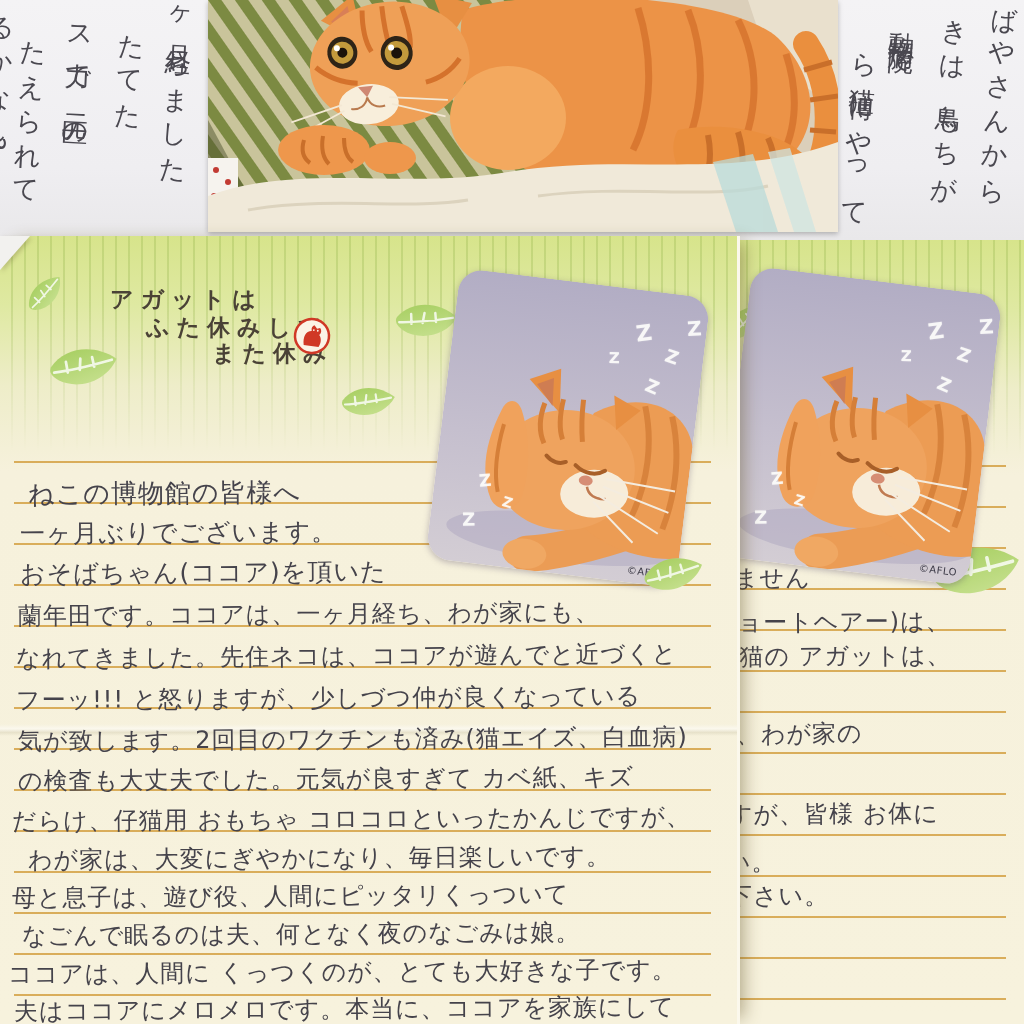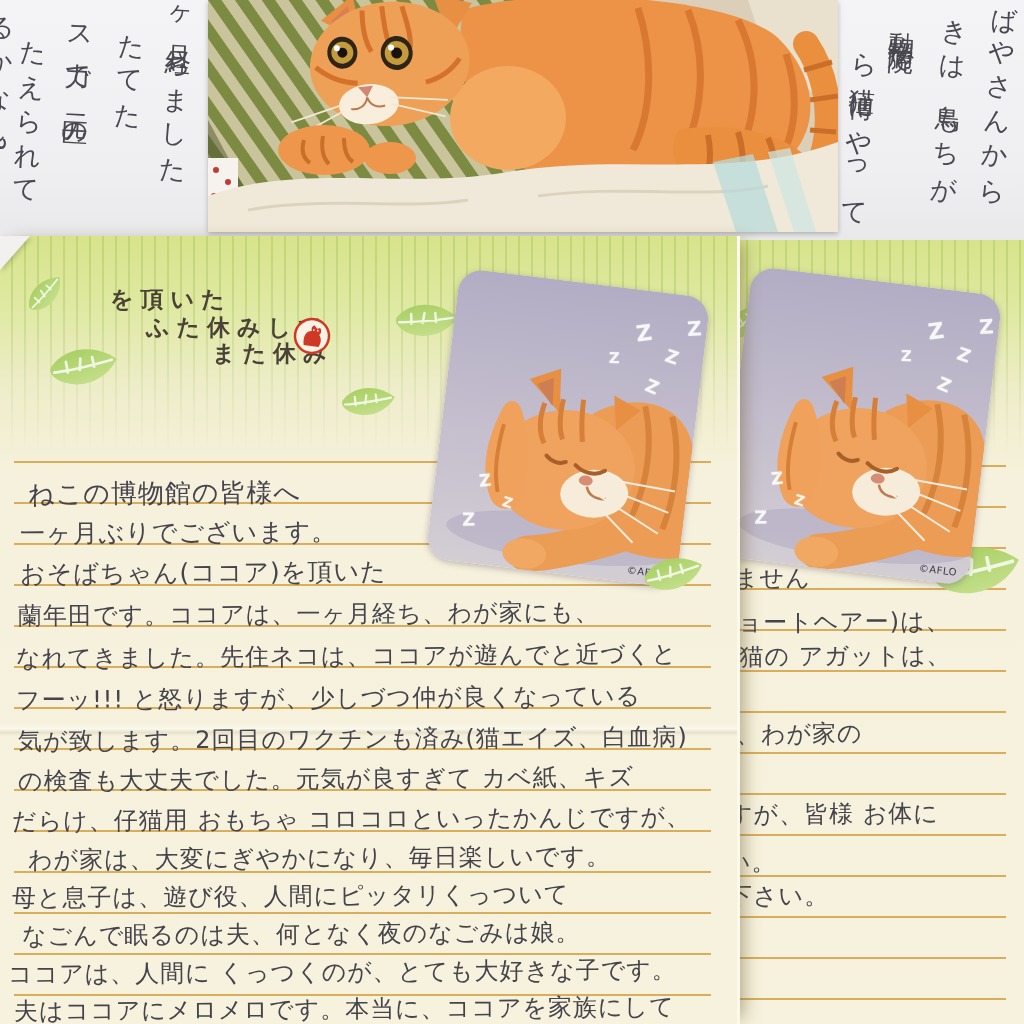--- a/index.html
+++ b/index.html
@@ -192,21 +192,21 @@
       <span class="credit">©AFLO</span>
     </div>
   </div>
 
   <div class="sheet sheet-left">
     <div class="pins"></div>
     <div class="rules"></div>
     <div class="fold-corner"></div>
     <div class="crease" style="top:488px"></div>
 
-    <div class="hdr" style="left:110px;top:48px">を頂いた</div>
+    <div class="hdr" style="left:110px;top:48px">アガットは</div>
     <div class="hdr" style="left:146px;top:76px">ふた休みして</div>
     <div class="hdr" style="left:212px;top:102px">また休み</div>
     <svg class="stamp" viewBox="0 0 40 40" style="left:292px;top:80px;transform:rotate(8deg)">
       <circle cx="20" cy="20" r="17" fill="#fbf3e6" stroke="#d03826" stroke-width="2.5"></circle>
       <path d="M13,30 C11,22 13,16 19,15 C18,12 19,10 21,9 L24,12 L27,11 C29,13 29,16 27,18 C30,21 30,26 28,30 Z" fill="#d03826"></path>
       <circle cx="21" cy="14" r="0.9" fill="#fbf3e6"></circle>
         <circle cx="25" cy="14" r="0.9" fill="#fbf3e6"></circle>
     </svg>
 
     <svg class="leaf" viewBox="0 0 60 44" style="left:24px;top:42px;width:42px;transform:rotate(-22deg)">

